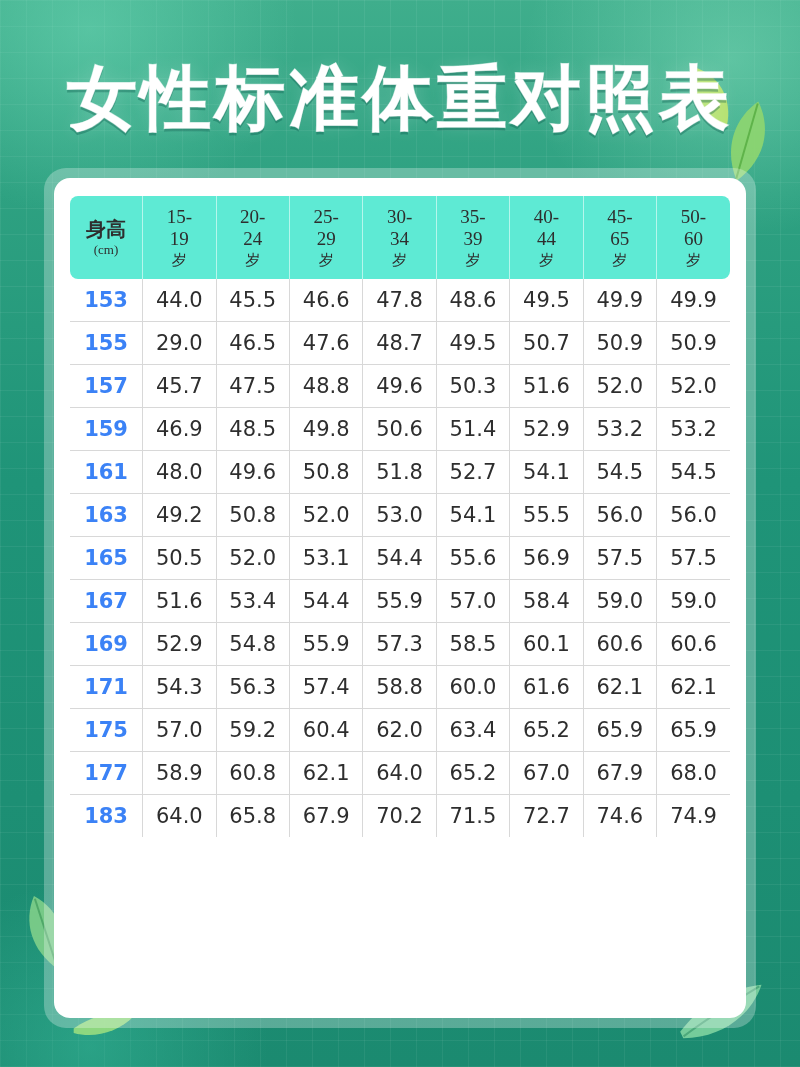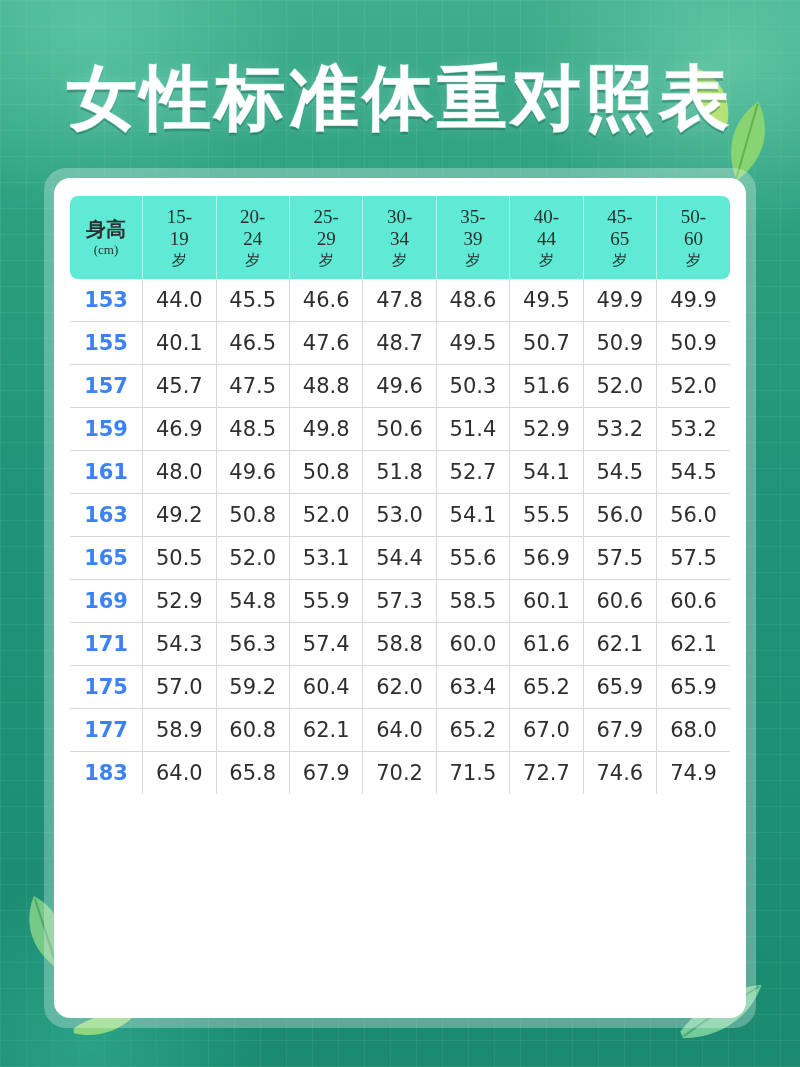--- a/index.html
+++ b/index.html
@@ -267,21 +267,21 @@
               <td>45.5</td>
               <td>46.6</td>
               <td>47.8</td>
               <td>48.6</td>
               <td>49.5</td>
               <td>49.9</td>
               <td>49.9</td>
             </tr>
             <tr>
               <td class="h-col">155</td>
-              <td>40.1</td>
+              <td>29.0</td>
               <td>46.5</td>
               <td>47.6</td>
               <td>48.7</td>
               <td>49.5</td>
               <td>50.7</td>
               <td>50.9</td>
               <td>50.9</td>
             </tr>
             <tr>
               <td class="h-col">157</td>
@@ -332,20 +332,31 @@
               <td>50.5</td>
               <td>52.0</td>
               <td>53.1</td>
               <td>54.4</td>
               <td>55.6</td>
               <td>56.9</td>
               <td>57.5</td>
               <td>57.5</td>
             </tr>
             <tr>
+              <td class="h-col">167</td>
+              <td>51.6</td>
+              <td>53.4</td>
+              <td>54.4</td>
+              <td>55.9</td>
+              <td>57.0</td>
+              <td>58.4</td>
+              <td>59.0</td>
+              <td>59.0</td>
+            </tr>
+            <tr>
               <td class="h-col">169</td>
               <td>52.9</td>
               <td>54.8</td>
               <td>55.9</td>
               <td>57.3</td>
               <td>58.5</td>
               <td>60.1</td>
               <td>60.6</td>
               <td>60.6</td>
             </tr>

